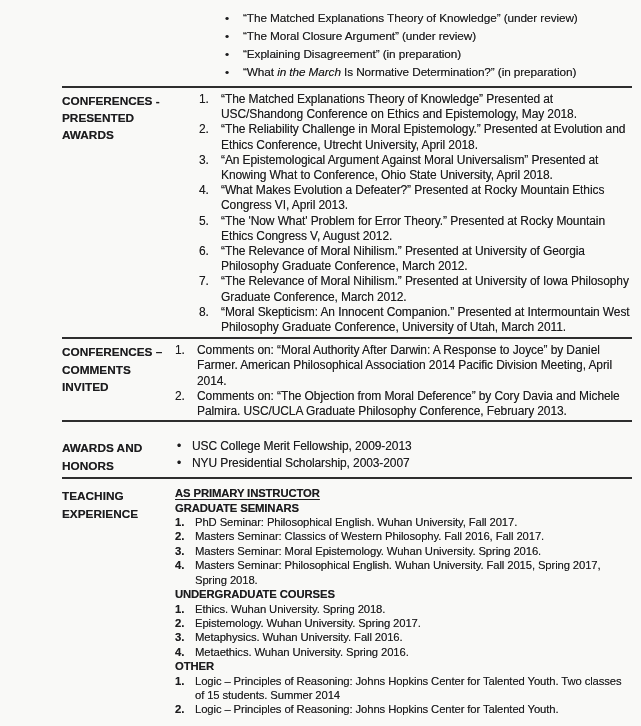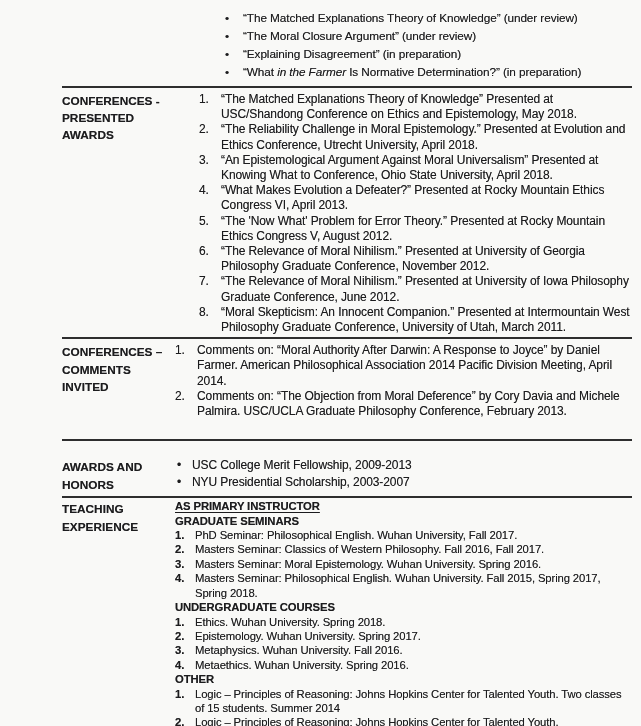--- a/index.html
+++ b/index.html
@@ -37,32 +37,32 @@
   .sec1 .content-col { line-height: 18px; font-size: 11.8px; }
   .sec1 .deep .li-row { padding-left: 50px; }
   .sec1 .deep .marker { flex-basis: 18px; }
 
   
   .sec2 { padding: 4px 0 2px; gap: 24px; }
   .sec2 .content-col { line-height: 15.2px; }
   .sec2 .label-col { line-height: 17px; }
 
   
-  .sec3 { padding: 4px 0 20px; }
+  .sec3 { padding: 4px 0 1px; }
   .sec3 .content-col { line-height: 15.2px; }
   .sec3 .label-col { line-height: 17.5px; }
 
   
   .sec4 { padding: 16px 0 2px; }
   .sec4 .content-col { line-height: 16.5px; }
   .sec4 .li-row { padding-left: 2px; }
   .sec4 .label-col { line-height: 18px; }
 
   
-  .sec5 { padding: 1px 0 0; }
+  .sec5 { padding: 7px 0 0; }
   .sec5 .content-col { line-height: 14.4px; font-size: 11.3px; letter-spacing: -0.12px; }
   .sec5 .marker { flex-basis: 20px; font-weight: 700; }
   .sec5 .label-col { line-height: 18px; }
 </style>
 </head>
 <body>
 
 <div class="page">
   <div>
       <div class="section sec1">
@@ -76,21 +76,21 @@
             <div class="li-row">
               <div class="marker">•</div>
               <div class="li-text"><span>“The Moral Closure Argument” (under review)</span></div>
             </div>
             <div class="li-row">
               <div class="marker">•</div>
               <div class="li-text"><span>“Explaining Disagreement” (in preparation)</span></div>
             </div>
             <div class="li-row">
               <div class="marker">•</div>
-              <div class="li-text"><span>“What </span><span class="it">in the Farmer</span><span> Is Normative Determination?” (in preparation)</span></div>
+              <div class="li-text"><span>“What </span><span class="it">in the March</span><span> Is Normative Determination?” (in preparation)</span></div>
             </div>
           </div>
         </div>
       </div>
       <div class="section sec2 ruled">
         <div class="label-col">
           <div class="label-line">CONFERENCES -</div>
           <div class="label-line">PRESENTED AWARDS</div>
         </div>
         <div class="content-col">
@@ -110,25 +110,25 @@
             <div class="li-row">
               <div class="marker">4.</div>
               <div class="li-text"><span>“What Makes Evolution a Defeater?” Presented at Rocky Mountain Ethics Congress VI, April 2013.</span></div>
             </div>
             <div class="li-row">
               <div class="marker">5.</div>
               <div class="li-text"><span>“The 'Now What' Problem for Error Theory.” Presented at Rocky Mountain Ethics Congress V, August 2012.</span></div>
             </div>
             <div class="li-row">
               <div class="marker">6.</div>
-              <div class="li-text"><span>“The Relevance of Moral Nihilism.” Presented at University of Georgia Philosophy Graduate Conference, November 2012.</span></div>
+              <div class="li-text"><span>“The Relevance of Moral Nihilism.” Presented at University of Georgia Philosophy Graduate Conference, March 2012.</span></div>
             </div>
             <div class="li-row">
               <div class="marker">7.</div>
-              <div class="li-text"><span>“The Relevance of Moral Nihilism.” Presented at University of Iowa Philosophy Graduate Conference, June 2012.</span></div>
+              <div class="li-text"><span>“The Relevance of Moral Nihilism.” Presented at University of Iowa Philosophy Graduate Conference, March 2012.</span></div>
             </div>
             <div class="li-row">
               <div class="marker">8.</div>
               <div class="li-text"><span>“Moral Skepticism: An Innocent Companion.” Presented at Intermountain West Philosophy Graduate Conference, University of Utah, March 2011.</span></div>
             </div>
           </div>
         </div>
       </div>
       <div class="section sec3 ruled">
         <div class="label-col">

